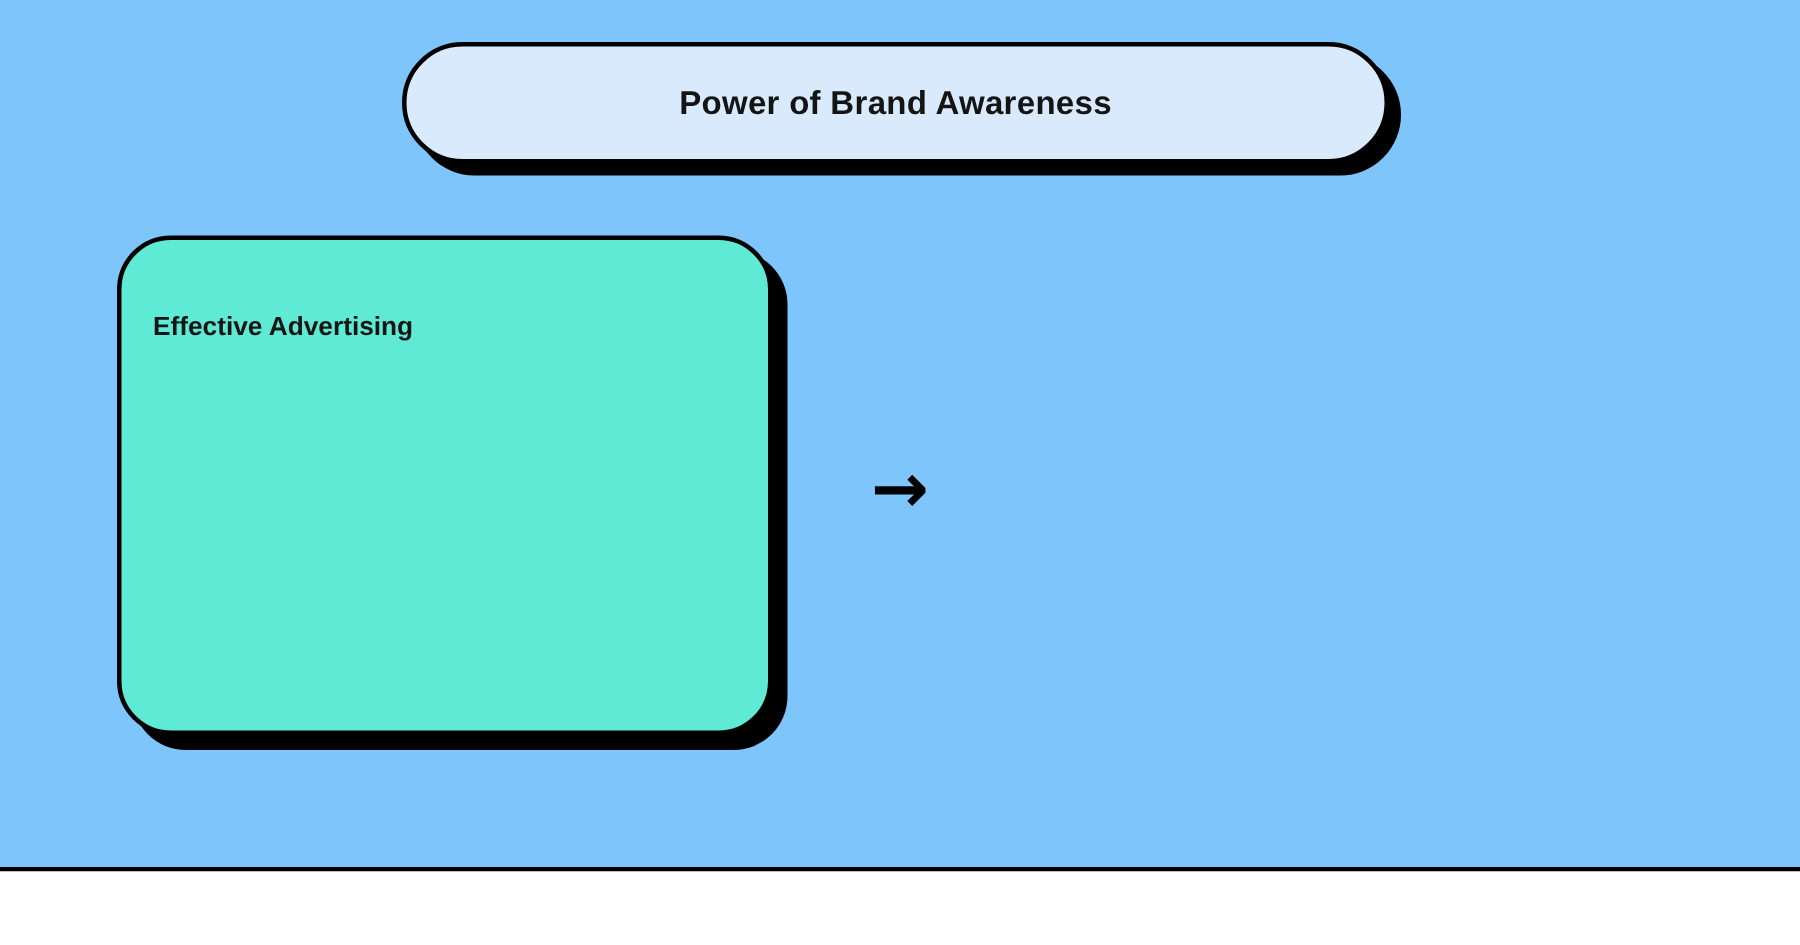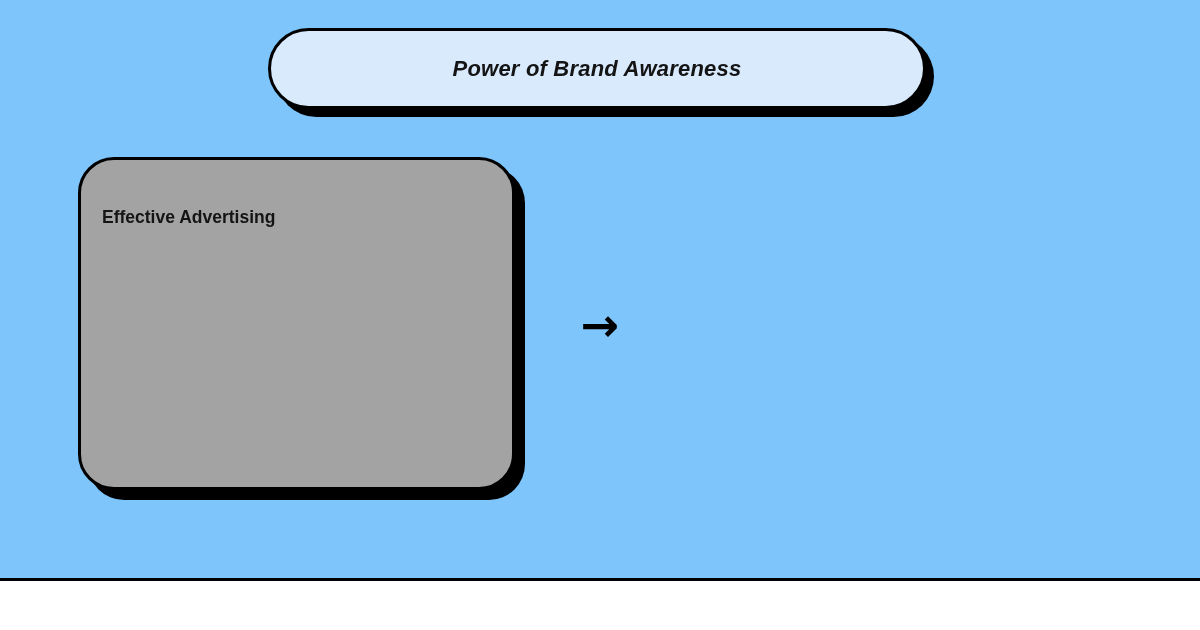--- a/index.html
+++ b/index.html
@@ -55,26 +55,25 @@
     box-shadow: 8px 8px 0 #000000;
     display: flex;
     align-items: center;
     justify-content: center;
   }
   .title-pill .title-text {
     font-size: 22px;
     font-weight: bold;
     color: #141414;
     letter-spacing: 0.2px;
-    font-style: italic;
   }
   .card {
     position: absolute;
     box-sizing: border-box;
-    background: #a3a3a3;
+    background: #5eead4;
     border: 3px solid #000000;
     border-radius: 36px;
     box-shadow: 10px 10px 0 #000000;
   }
   .card-left {
     left: 78px;
     top: 157px;
     width: 437px;
     height: 333px;
     padding: 47px 22px 0 21px;

